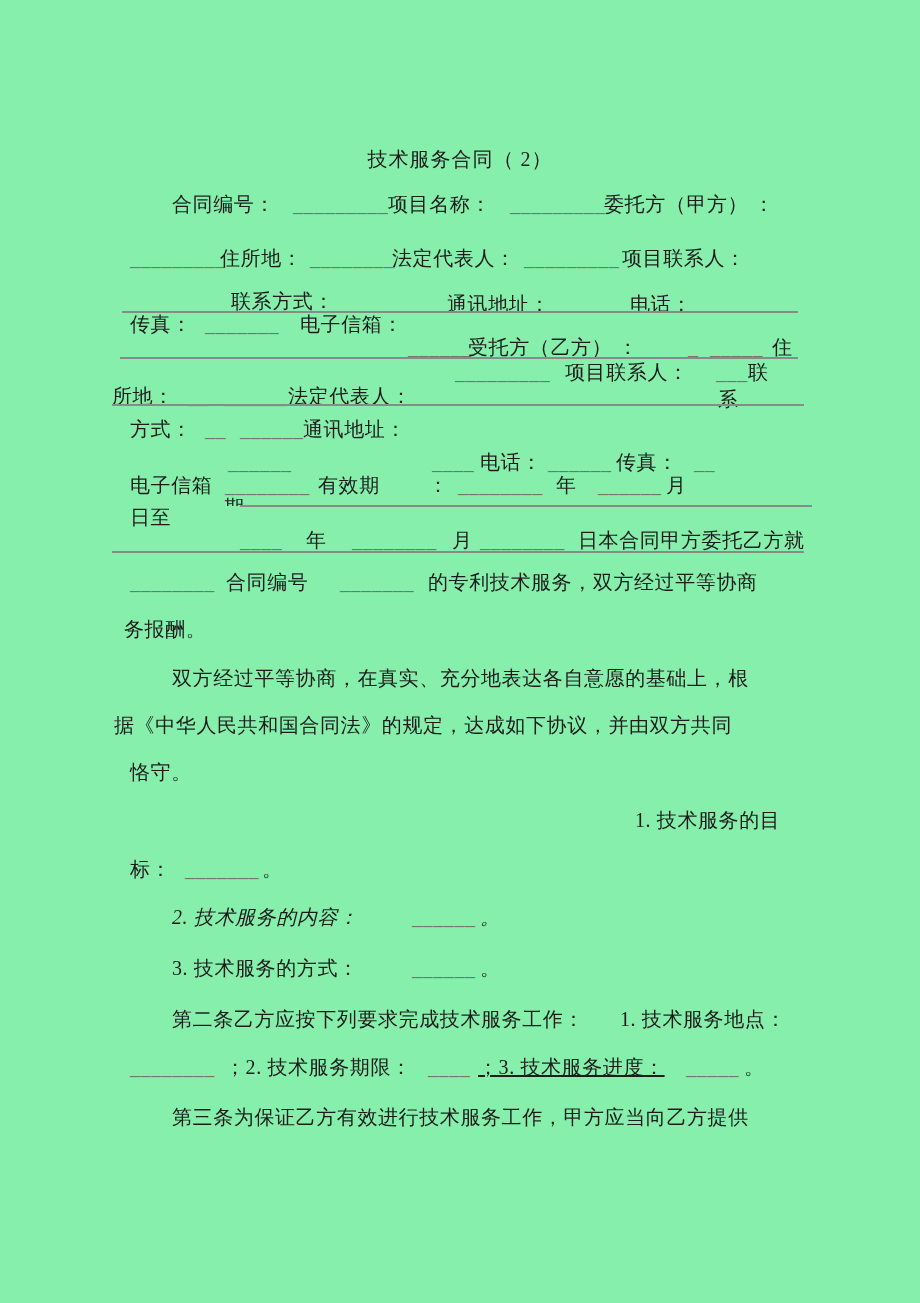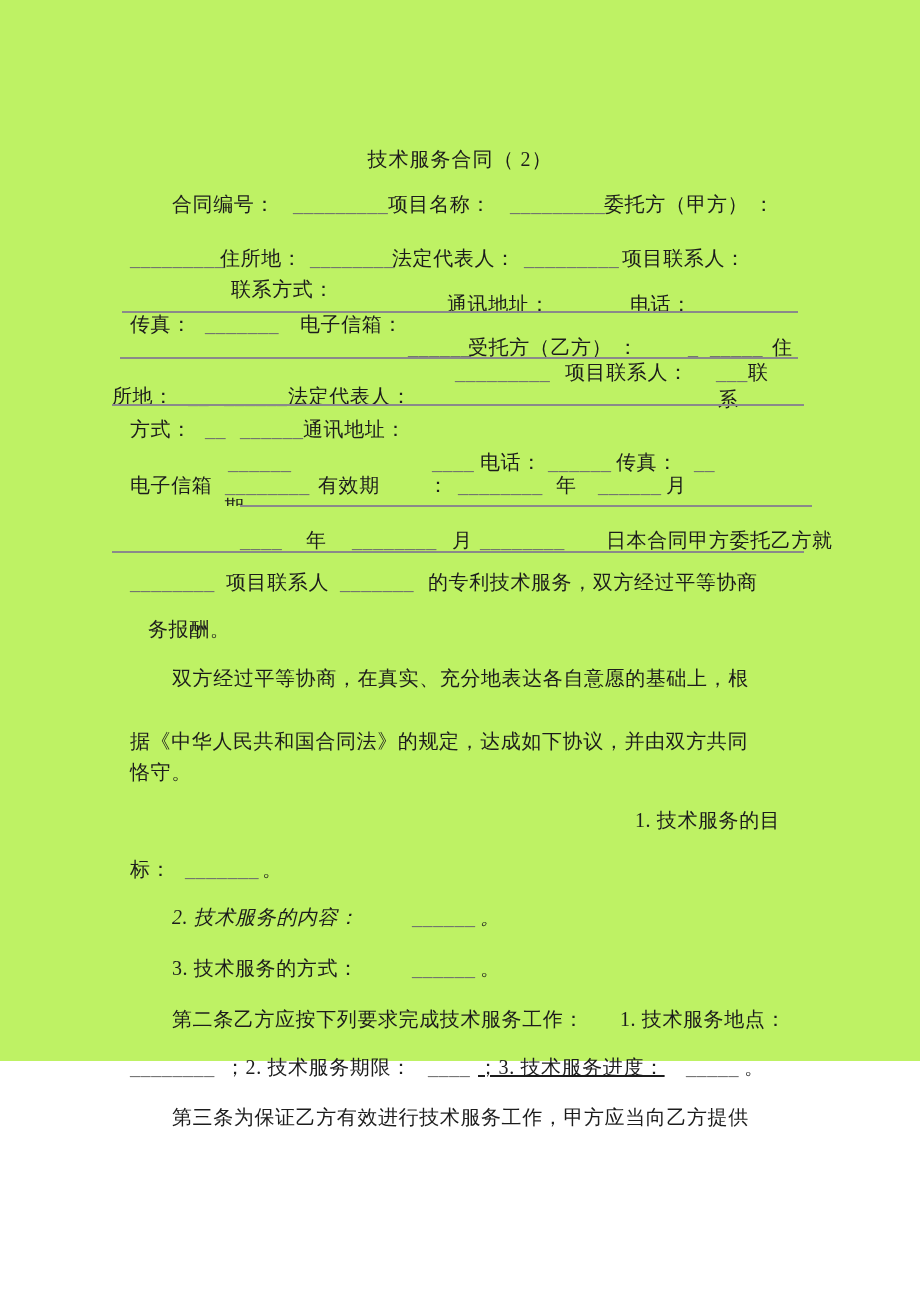--- a/index.html
+++ b/index.html
@@ -9,22 +9,22 @@
   }
   html,body{margin:0;padding:0;}
   body{
     width:920px;height:1303px;
     background:#ffffff;
     overflow:hidden;
     position:relative;
     font-family:"Liberation Serif","DejaVu Serif",serif;
   }
   .page{
-    position:absolute;left:0;top:0;width:920px;height:1061px;
-    background:#bef264;
+    position:absolute;left:0;top:0;width:920px;height:1303px;
+    background:#86efac;
   }
   .doc-title{
     position:absolute;left:0;top:146px;width:100%;
     text-align:center;
     font-size:20px;letter-spacing:1px;
     color:var(--text-color);
     white-space:pre;
   }
   .line{
     position:absolute;left:0;width:100%;height:26px;
@@ -56,21 +56,21 @@
       <span class="seg" style="left: 604px;">委托方（甲方） ：</span>
     </div>
     <div class="line" style="top: 247px;">
       <span class="seg fill" style="left: 130px;">_________</span>
       <span class="seg" style="left: 220px;">住所地：</span>
       <span class="seg fill" style="left: 310px;">________</span>
       <span class="seg" style="left: 392px;">法定代表人：</span>
       <span class="seg fill" style="left: 524px;">_________</span>
       <span class="seg" style="left: 622px;">项目联系人：</span>
     </div>
-    <div class="line" style="top: 278px;">
+    <div class="line" style="top: 290px;">
       <span class="seg" style="left: 231px;">联系方式：</span>
     </div>
     <div class="line clipped" style="top: 293px; height: 19px;">
       <span class="seg" style="left: 447px;">通讯地址：</span>
       <span class="seg" style="left: 630px;">电话：</span>
     </div>
     <div class="line" style="top: 313px;">
       <span class="seg" style="left: 130px;">传真：</span>
       <span class="seg fill" style="left: 205px;">_______</span>
       <span class="seg" style="left: 300px;">电子信箱：</span>
@@ -117,42 +117,45 @@
       <span class="seg" style="left: 318px;">有效期</span>
       <span class="seg" style="left: 428px;">：</span>
       <span class="seg fill" style="left: 458px;">________</span>
       <span class="seg" style="left: 556px;">年</span>
       <span class="seg fill" style="left: 598px;">______</span>
       <span class="seg" style="left: 666px;">月</span>
     </div>
     <div class="line clipped" style="top: 496px; height: 10px;">
       <span class="seg" style="left: 224px;">期</span>
     </div>
+    <div class="line" style="top: 506px;">
+      <span class="seg" style="left: 130px;">日至</span>
+    </div>
     <div class="line" style="top: 529px;">
       <span class="seg fill" style="left: 240px;">____</span>
       <span class="seg" style="left: 306px;">年</span>
       <span class="seg fill" style="left: 352px;">________</span>
       <span class="seg" style="left: 452px;">月</span>
       <span class="seg fill" style="left: 480px;">________</span>
-      <span class="seg" style="left: 578px; margin-left: 28px;">日本合同甲方委托乙方就</span>
+      <span class="seg" style="left: 578px;">日本合同甲方委托乙方就</span>
     </div>
     <div class="line" style="top: 571px;">
       <span class="seg fill" style="left: 130px;">________</span>
-      <span class="seg" style="left: 226px;">项目联系人</span>
+      <span class="seg" style="left: 226px;">合同编号</span>
       <span class="seg fill" style="left: 340px;">_______</span>
       <span class="seg" style="left: 428px;">的专利技术服务，双方经过平等协商</span>
     </div>
     <div class="line" style="top: 618px;">
-      <span class="seg" style="left: 148px;">务报酬。</span>
+      <span class="seg" style="left: 124px;">务报酬。</span>
     </div>
     <div class="line" style="top: 667px;">
       <span class="seg" style="left: 172px;">双方经过平等协商，在真实、充分地表达各自意愿的基础上，根</span>
     </div>
     <div class="line" style="top: 714px;">
-      <span class="seg" style="left: 130px; margin-top: 16px;">据《中华人民共和国合同法》的规定，达成如下协议，并由双方共同</span>
+      <span class="seg" style="left: 114px;">据《中华人民共和国合同法》的规定，达成如下协议，并由双方共同</span>
     </div>
     <div class="line" style="top: 761px;">
       <span class="seg" style="left: 130px;">恪守。</span>
     </div>
     <div class="line" style="top: 809px;">
       <span class="seg" style="left: 635px;">1. 技术服务的目</span>
     </div>
     <div class="line" style="top: 858px;">
       <span class="seg" style="left: 130px;">标：</span>
       <span class="seg fill" style="left: 185px;">_______</span>

